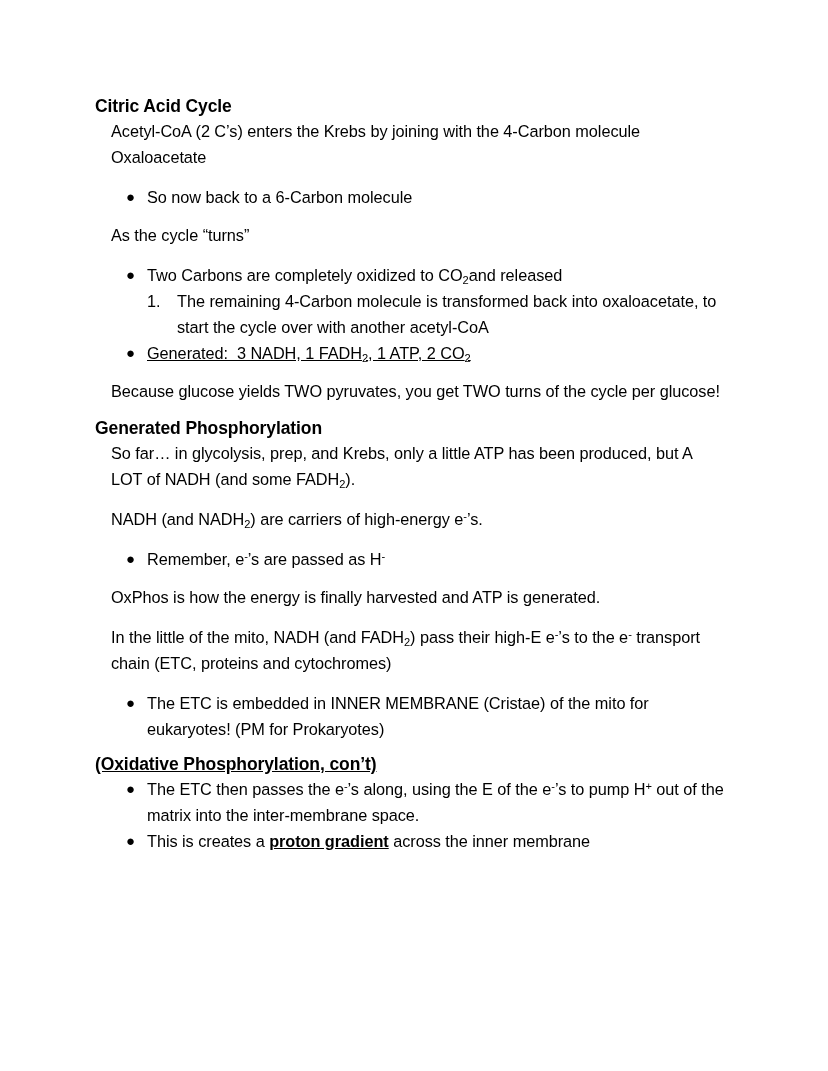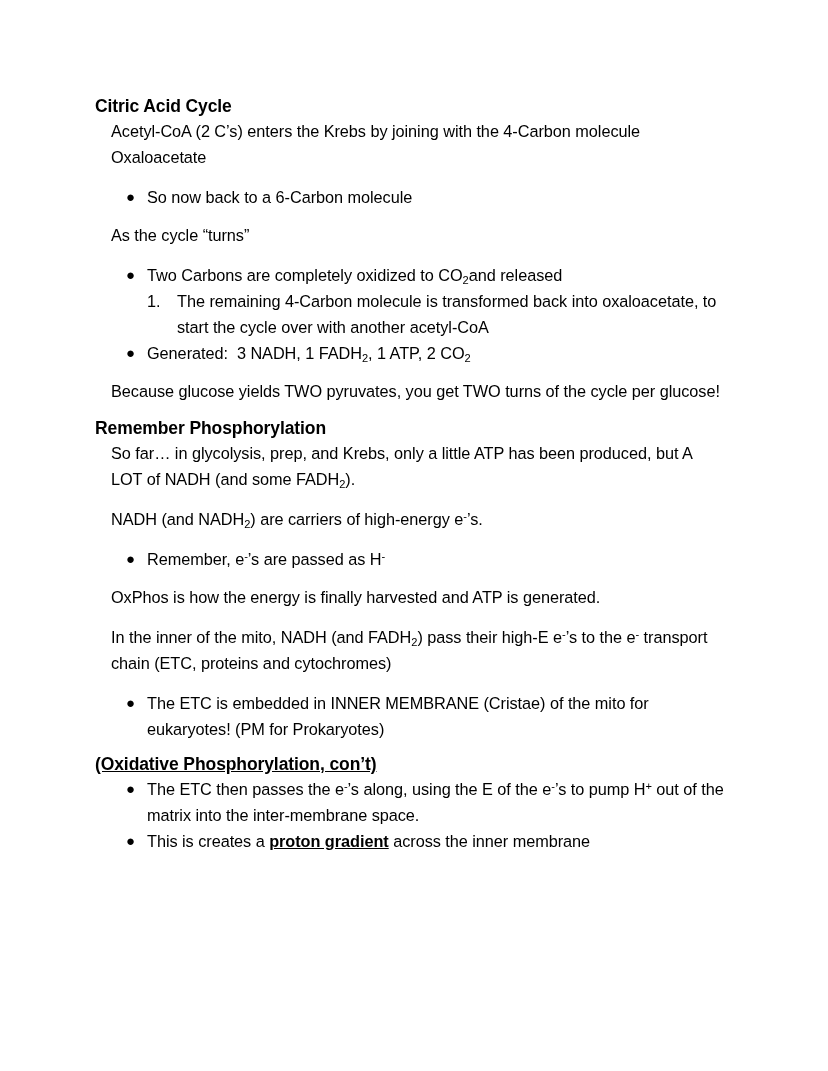--- a/index.html
+++ b/index.html
@@ -103,21 +103,21 @@
     font-size: 0.68em;
     line-height: 0;
     vertical-align: baseline;
     position: relative;
     top: -0.42em;
   }
   .bold-underline {
     font-weight: bold;
     text-decoration: underline;
   }
-  .ws { white-space: pre-wrap; }
+  .ws { white-space: pre-wrap; text-decoration: underline; }
 </style>
 </head>
 <body>
 
 <div class="page">
   <div class="doc">
 
     <h2 class="heading heading-citric">Citric Acid Cycle</h2>
 
     <p class="para">Acetyl-CoA (2 C’s) enters the Krebs by joining with the 4-Carbon molecule Oxaloacetate</p>
@@ -147,36 +147,36 @@
       </li>
 
       <li>
         <span class="bullet-dot">●</span>
         <span class="ws"><span>Generated:  3 NADH, 1 FADH</span><sub>2</sub><span>, 1 ATP, 2 CO</span><sub>2</sub></span>
       </li>
     </ul>
 
     <p class="para">Because glucose yields TWO pyruvates, you get TWO  turns of the cycle per glucose!</p>
 
-    <h2 class="heading heading-oxphos">Remember Phosphorylation</h2>
+    <h2 class="heading heading-oxphos">Generated Phosphorylation</h2>
 
     <p class="para"><span>So far… in glycolysis, prep, and Krebs, only a little ATP has been produced, but A LOT of NADH (and some FADH</span><sub>2</sub><span>).</span></p>
 
     <p class="para"><span>NADH (and NADH</span><sub>2</sub><span>) are carriers of high-energy e</span><sup>-</sup><span>’s.</span></p>
 
     <ul class="bullets">
       <li>
         <span class="bullet-dot">●</span>
         <span><span>Remember, e</span><sup>-</sup><span>’s are passed as H</span><sup>-</sup></span>
       </li>
     </ul>
 
     <p class="para">OxPhos is how the energy is finally harvested and ATP is generated.</p>
 
-    <p class="para"><span>In the inner of the mito, NADH (and FADH</span><sub>2</sub><span>) pass their high-E e</span><sup>-</sup><span>’s to the e</span><sup>-</sup><span> transport chain (ETC, proteins and cytochromes)</span></p>
+    <p class="para"><span>In the little of the mito, NADH (and FADH</span><sub>2</sub><span>) pass their high-E e</span><sup>-</sup><span>’s to the e</span><sup>-</sup><span> transport chain (ETC, proteins and cytochromes)</span></p>
 
     <ul class="bullets">
       <li>
         <span class="bullet-dot">●</span>
         <span>The ETC is embedded in INNER MEMBRANE (Cristae) of the mito for eukaryotes! (PM for Prokaryotes)</span>
       </li>
     </ul>
 
     <h2 class="heading heading-oxphos-cont">(Oxidative Phosphorylation, con’t)</h2>
 

